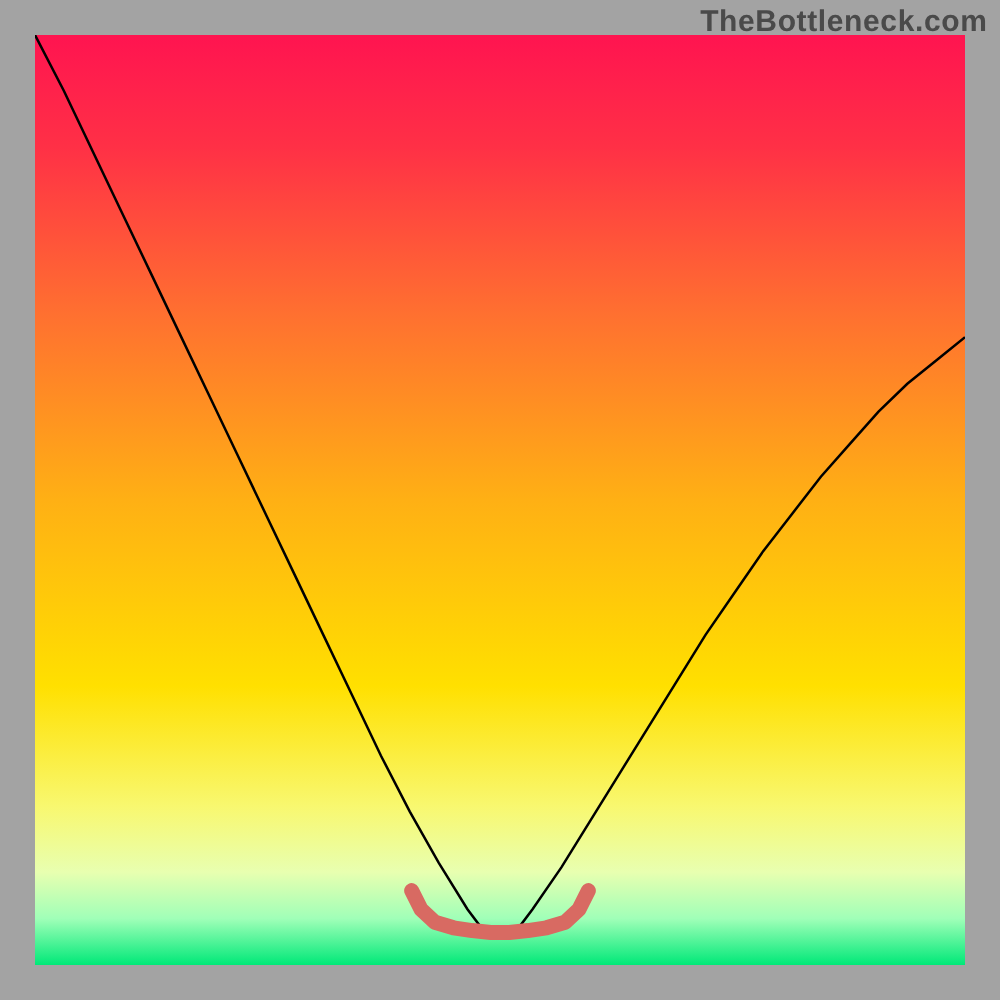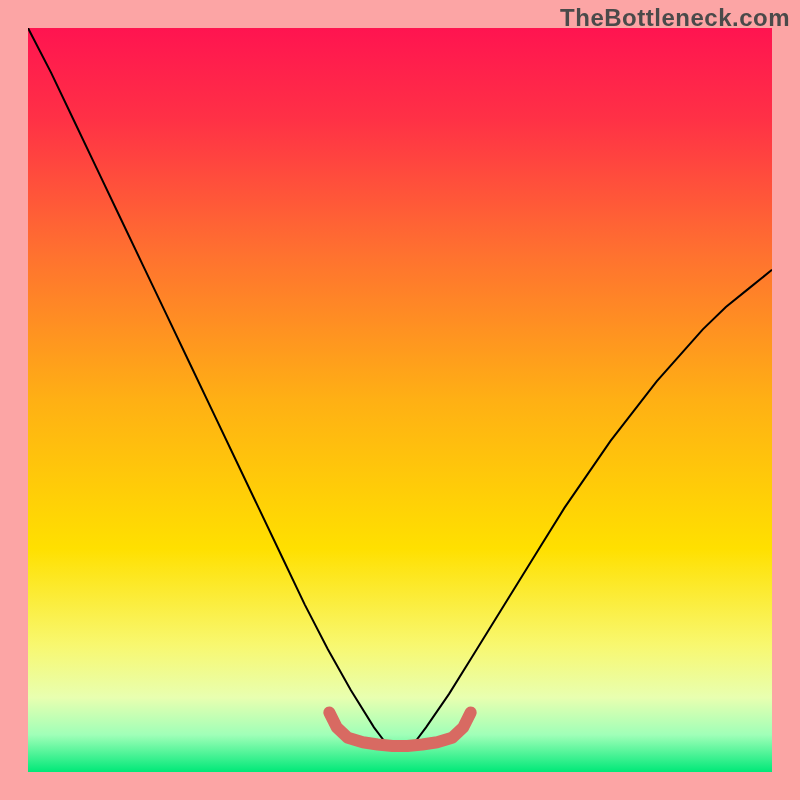--- a/index.html
+++ b/index.html
@@ -8,21 +8,21 @@
     width: 800px;
     height: 800px;
     background: #000;
     overflow: hidden;
     font-family: Arial, Helvetica, sans-serif;
   }
   .frame {
     position: relative;
     width: 800px;
     height: 800px;
-    background: #fca5a5;
+    background: #a3a3a3;
   }
   .watermark {
     position: absolute;
     top: 4px;
     right: 10px;
     color: #4a4a4a;
     font-size: 24px;
     font-weight: bold;
     letter-spacing: 0.5px;
     z-index: 10;

